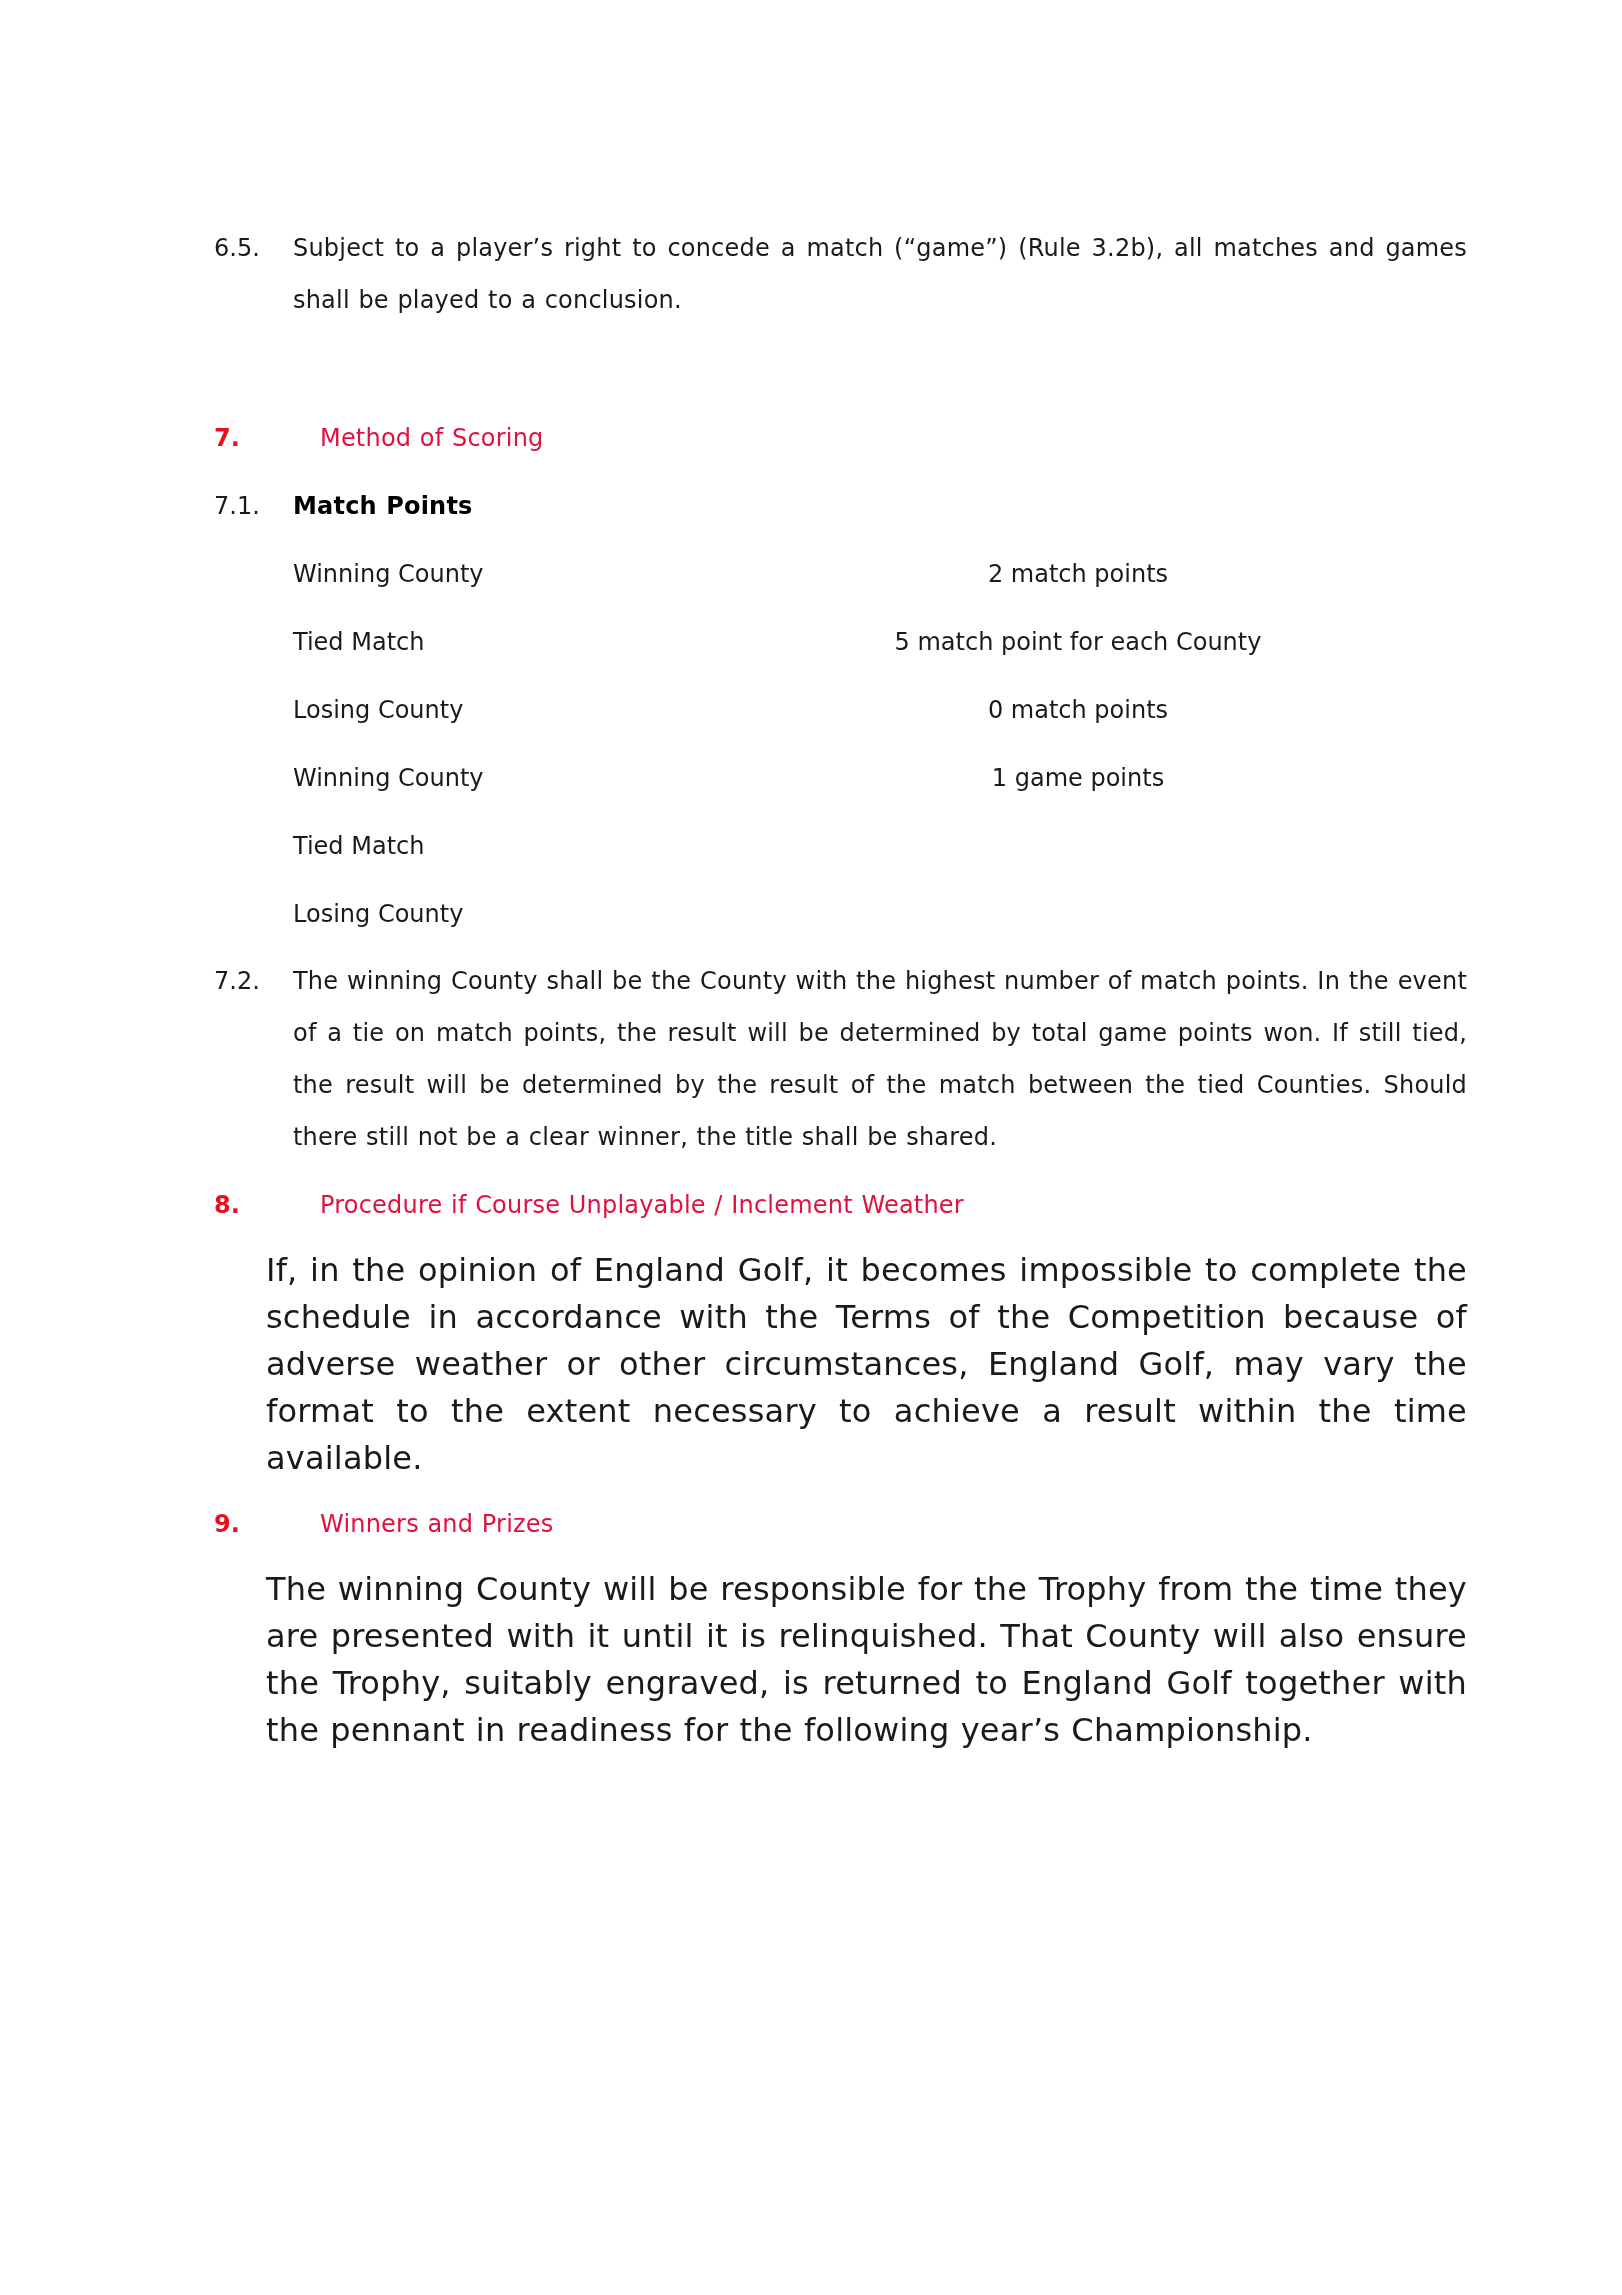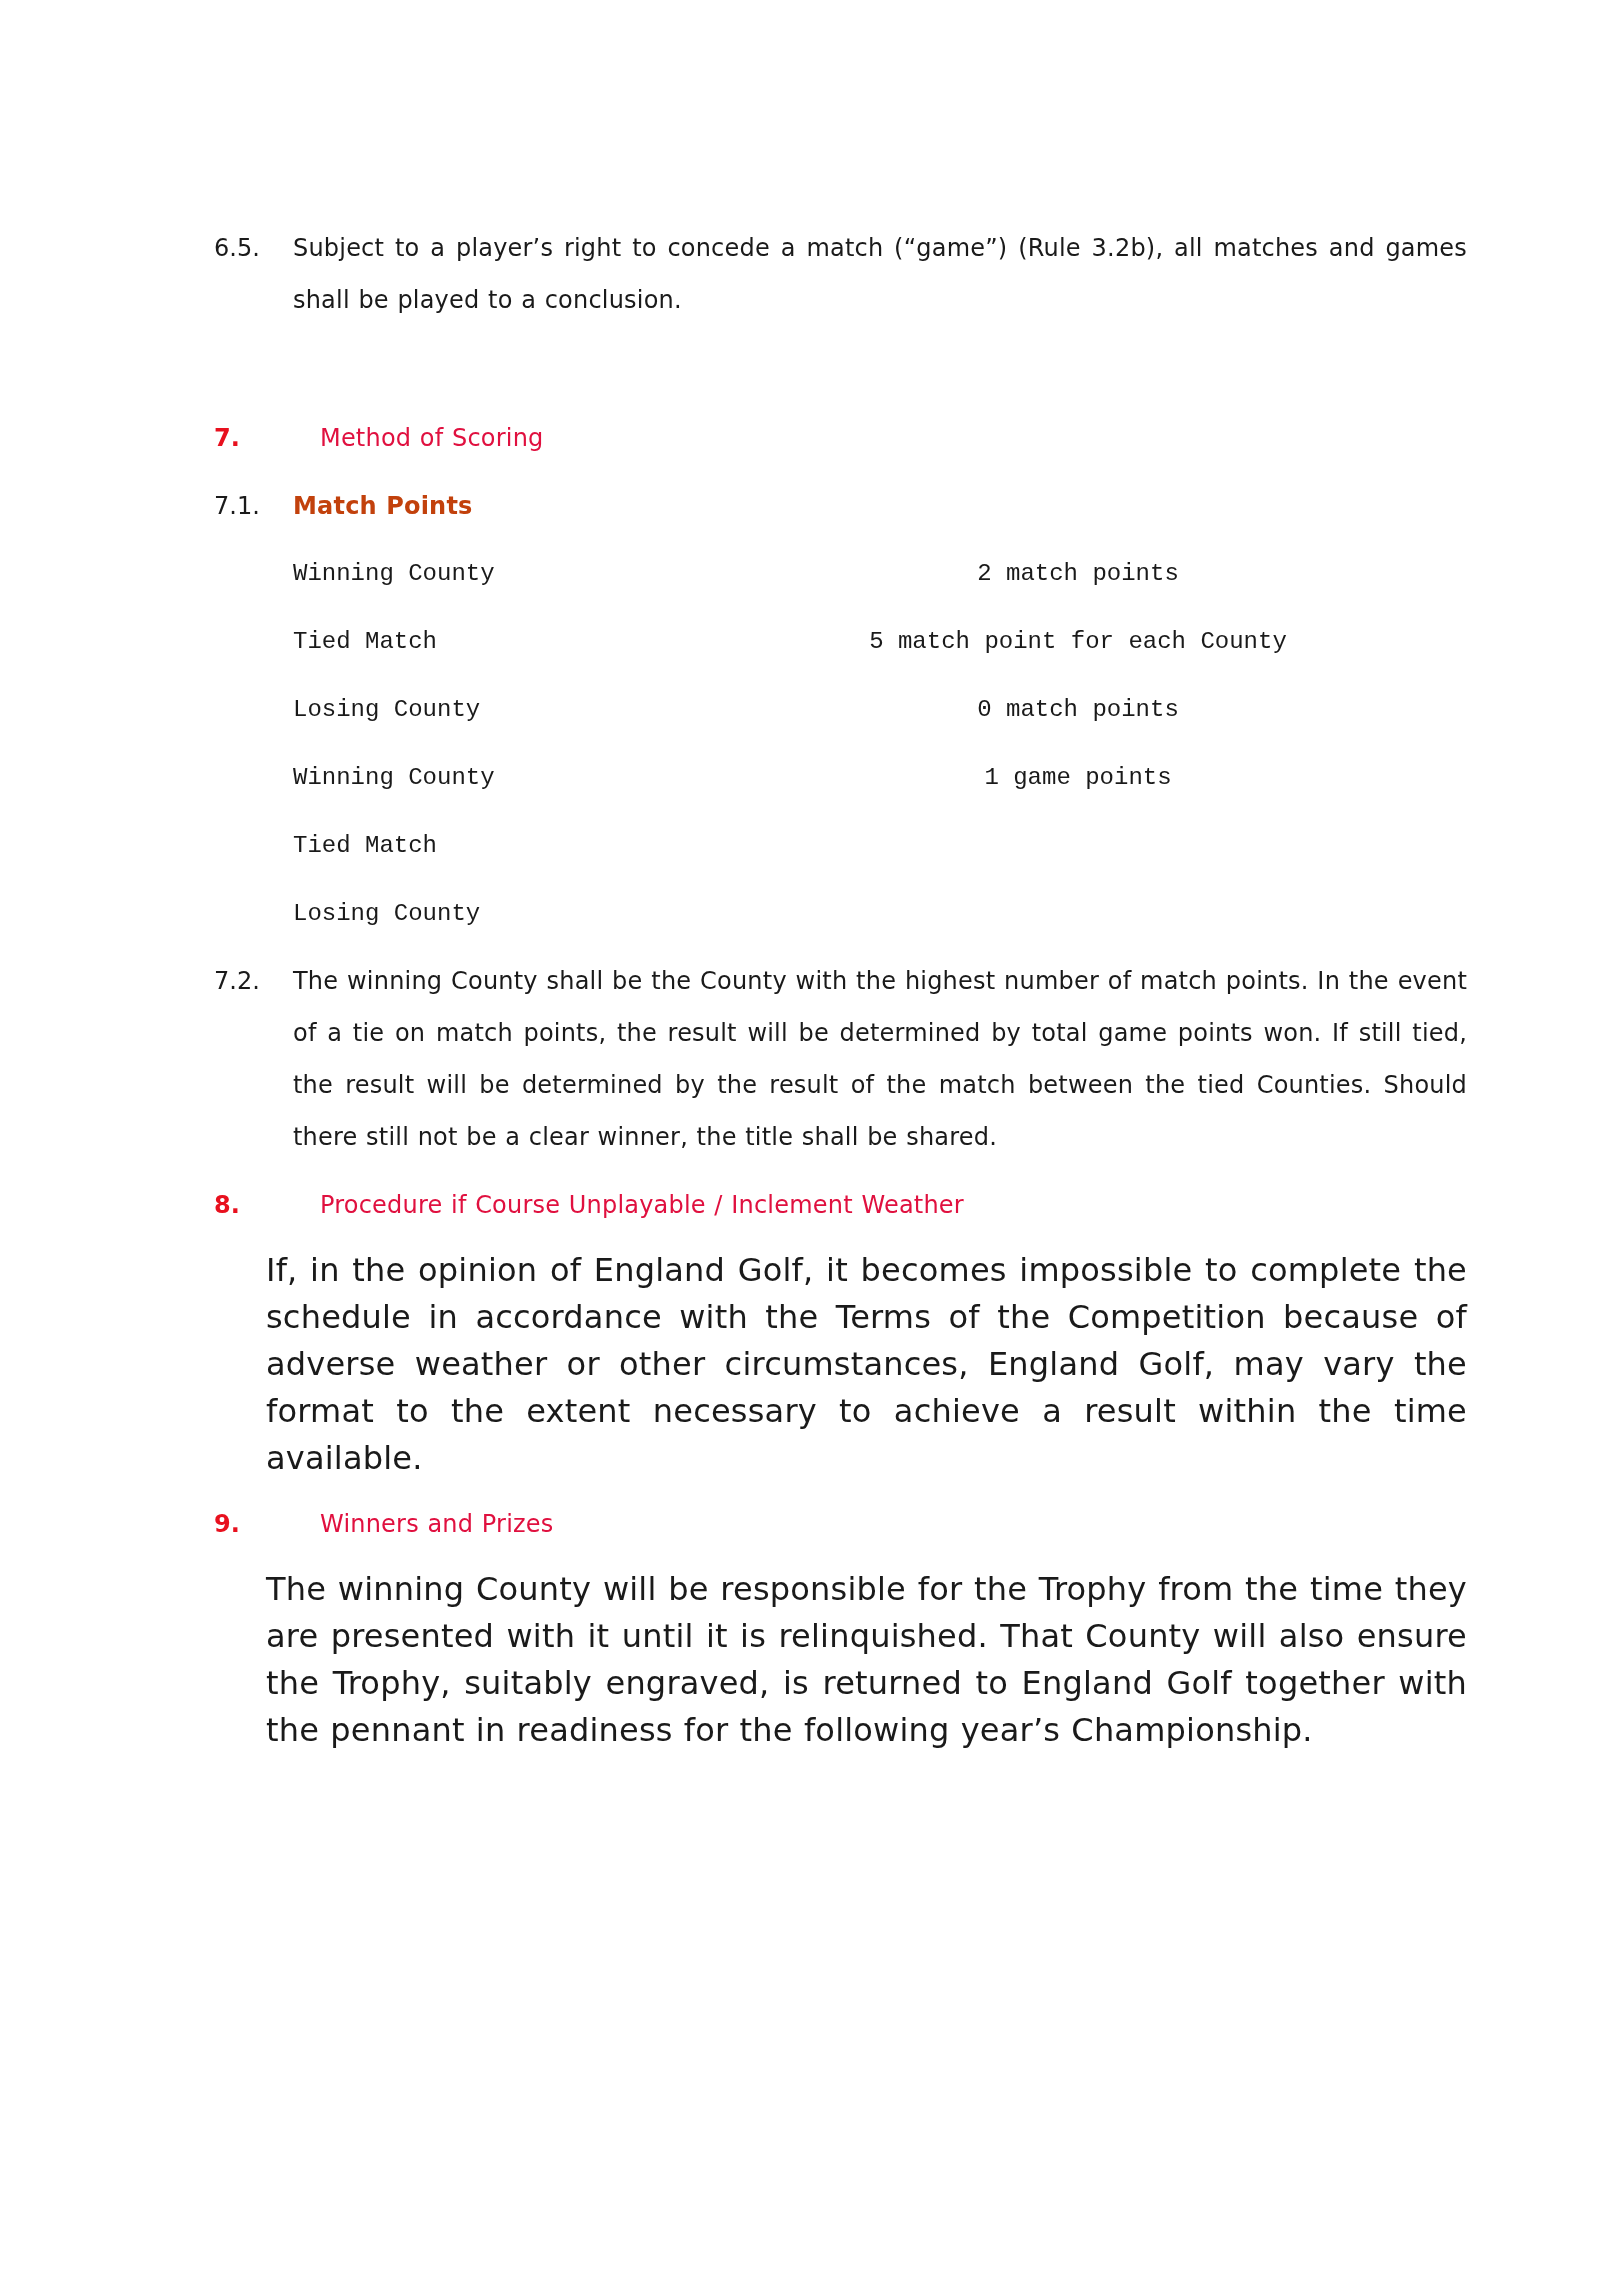--- a/index.html
+++ b/index.html
@@ -43,32 +43,31 @@
       color: #e8101e;
       font-weight: bold;
     }
     .heading .body {
       color: #e0103f;
       font-weight: normal;
       margin-left: 27px;
     }
     .subheading .body {
       font-weight: bold;
-      color: #c2410c;
+      color: #000000;
     }
     .gap-large { height: 86px; }
     .gap-small { height: 16px; }
 
     .pts-row {
       display: flex;
       font-size: 24px;
       line-height: 52px;
       margin-left: 79px;
       margin-bottom: 16px;
-      font-family: Liberation Mono, monospace;
     }
     .pts-label {
       width: 396px;
       flex: 0 0 396px;
     }
     .pts-value { flex: 1 1 auto; text-align: center; }
     .pts-title {
       margin-left: 79px;
       font-size: 24px;
       line-height: 52px;

